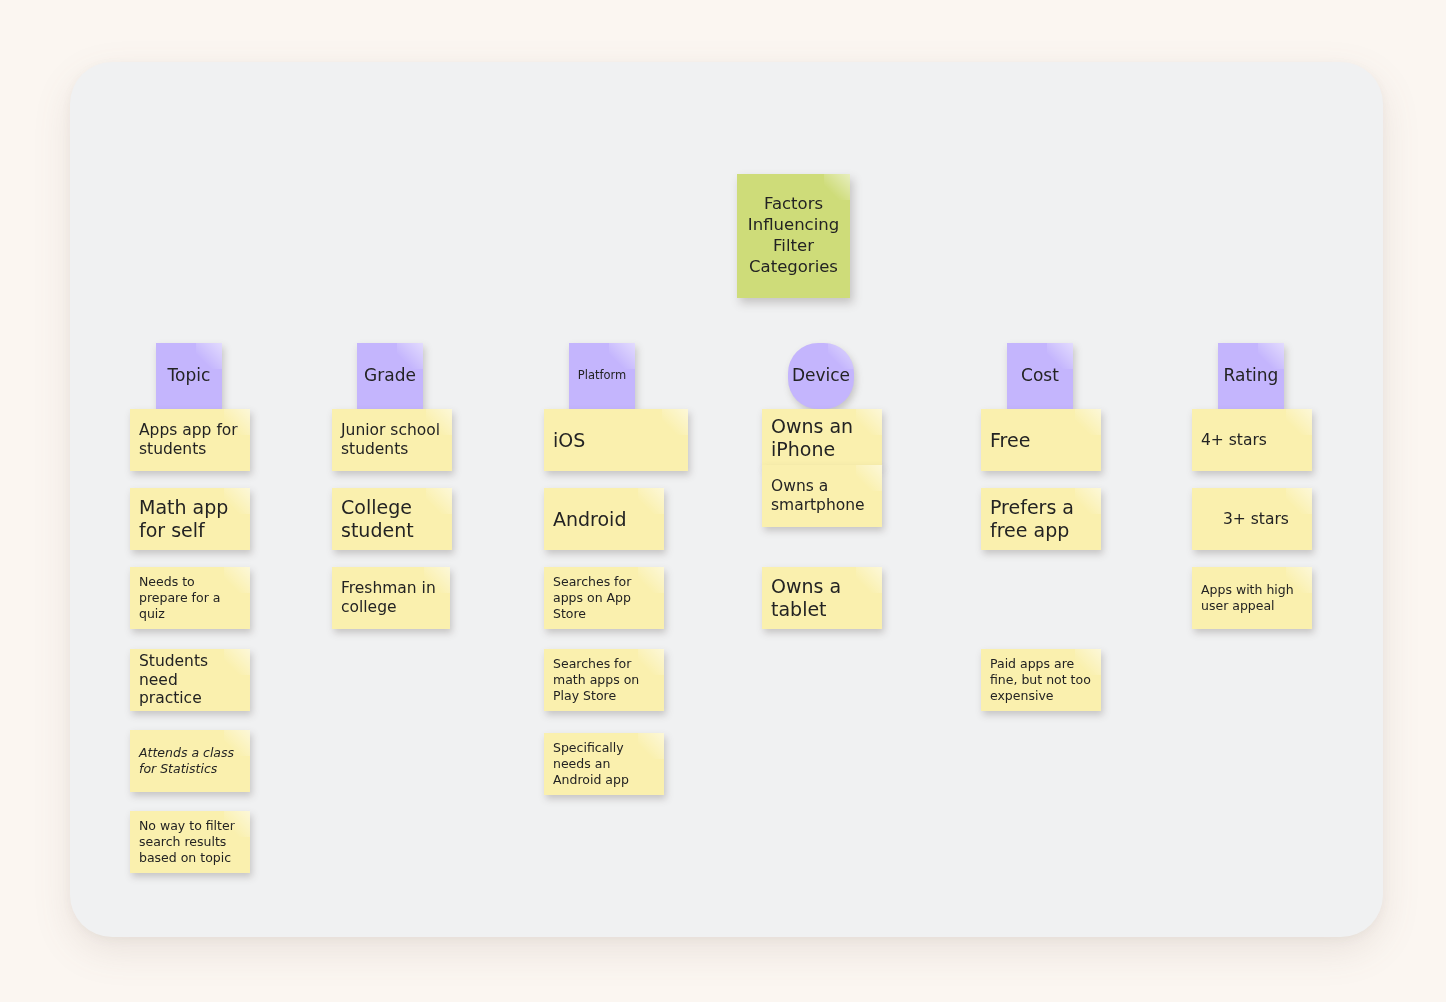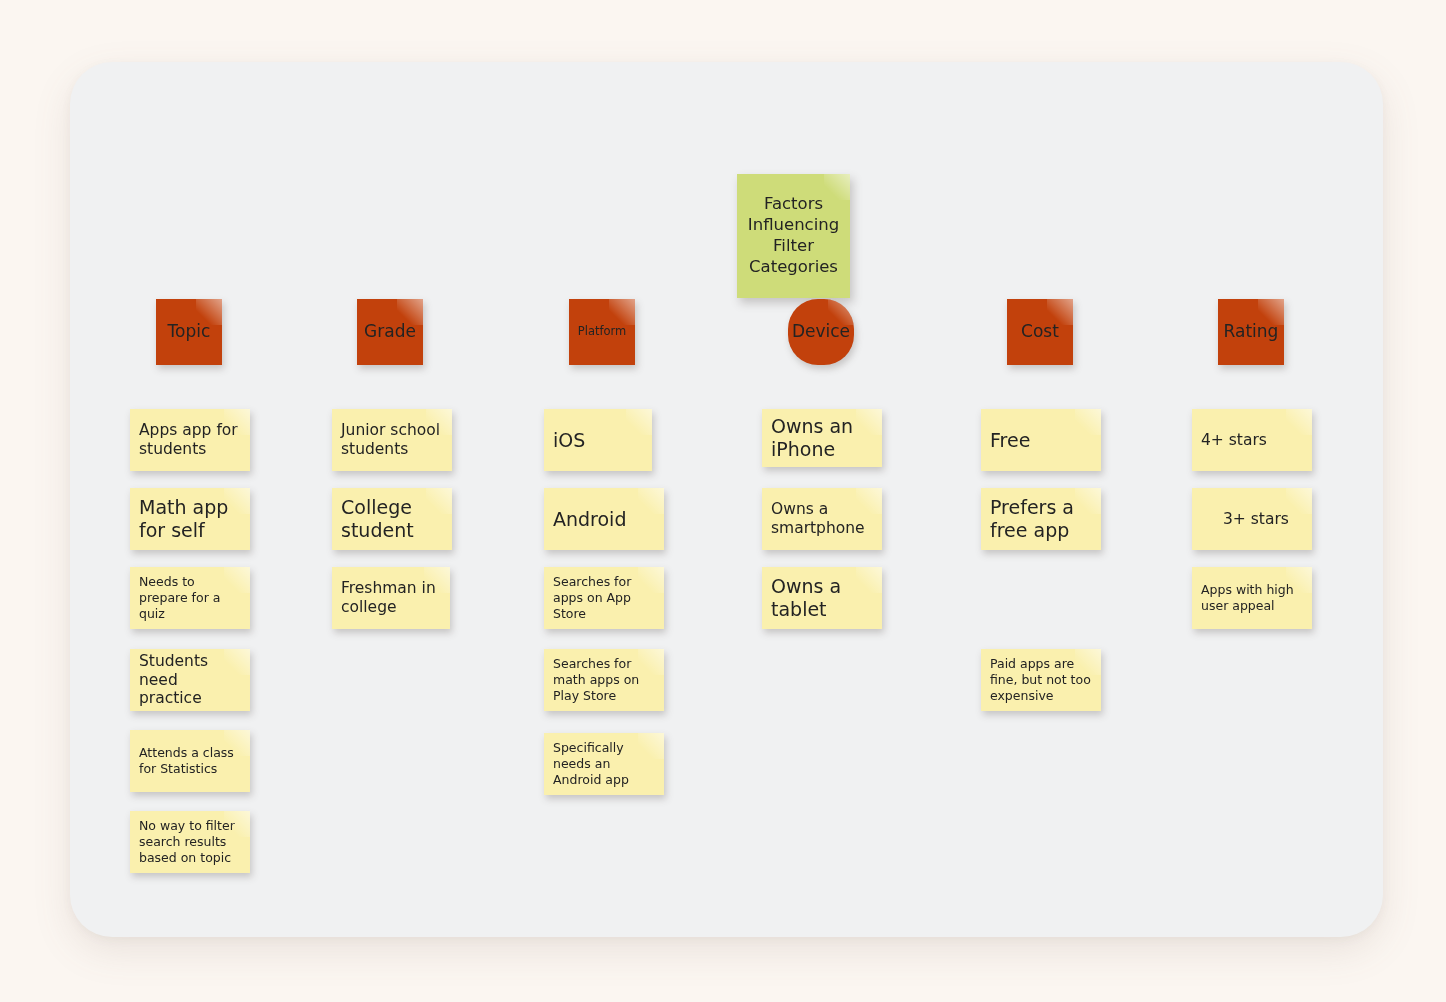--- a/index.html
+++ b/index.html
@@ -64,27 +64,28 @@
     font-size: 16.5px;
     line-height: 1.27;
     padding: 4px 6px;
     box-shadow: 3px 5px 9px rgba(80, 75, 70, 0.27);
   }
 
   
   .header-note {
     width: 66px;
     height: 66px;
-    background: #c2410c;
+    background: #c4b5fd;
     display: flex;
     align-items: center;
     justify-content: center;
     text-align: center;
     font-size: 17px;
     padding: 2px 3px;
+    margin-top: 44px;
   }
   .header-note.small-type { font-size: 11.5px; }
 
   
   .idea-note {
     background: #faf0ae;
     display: flex;
     align-items: center;
     padding: 5px 8px 5px 9px;
     font-size: 12.5px;
@@ -99,38 +100,38 @@
 
 <div id="board-canvas">
 
   <div class="note" id="title-note">Factors Influencing Filter Categories</div>
 
   <div class="note header-note" style="left:86px; top:237px;">Topic</div>
   <div class="note idea-note t-md" style="left:60px; top:347px; width:120px; height:62px;">Apps app for students</div>
   <div class="note idea-note t-lg" style="left:60px; top:426px; width:120px; height:62px;">Math app for self</div>
   <div class="note idea-note t-sm" style="left:60px; top:505px; width:120px; height:62px;">Needs to prepare for a quiz</div>
   <div class="note idea-note t-md" style="left:60px; top:587px; width:120px; height:62px;">Students need practice</div>
-  <div class="note idea-note t-sm" style="left:60px; top:668px; width:120px; height:62px;">Attends a class for Statistics</div>
+  <div class="note idea-note t-sm" style="left:60px; top:668px; width:120px; height:62px;font-style:italic;">Attends a class for Statistics</div>
   <div class="note idea-note t-sm" style="left:60px; top:749px; width:120px; height:62px;">No way to filter search results based on topic</div>
 
   <div class="note header-note" style="left:287px; top:237px;">Grade</div>
   <div class="note idea-note t-md" style="left:262px; top:347px; width:120px; height:62px;">Junior school students</div>
   <div class="note idea-note t-lg" style="left:262px; top:426px; width:120px; height:62px;">College student</div>
   <div class="note idea-note t-md" style="left:262px; top:505px; width:118px; height:62px;">Freshman in college</div>
 
   <div class="note header-note small-type" style="left:499px; top:237px;">Platform</div>
-  <div class="note idea-note t-lg" style="left:474px; top:347px; width:108px; height:62px;">iOS</div>
+  <div class="note idea-note t-lg" style="left:474px; top:347px; width:144px; height:62px;">iOS</div>
   <div class="note idea-note t-lg" style="left:474px; top:426px; width:120px; height:62px;">Android</div>
   <div class="note idea-note t-sm" style="left:474px; top:587px; width:120px; height:62px;">Searches for math apps on Play Store</div>
   <div class="note idea-note t-sm" style="left:474px; top:505px; width:120px; height:62px;">Searches for apps on App Store</div>
   <div class="note idea-note t-sm" style="left:474px; top:671px; width:120px; height:62px;">Specifically needs an Android app</div>
 
   <div class="note header-note" style="left:718px; top:237px;border-radius:30px;">Device</div>
   <div class="note idea-note t-lg" style="left:692px; top:347px; width:120px; height:58px;">Owns an iPhone</div>
-  <div class="note idea-note t-md" style="left:692px; top:426px; width:120px; height:62px;">Owns a smartphone</div>
+  <div class="note idea-note t-md" style="left:692px; top:403px; width:120px; height:62px;">Owns a smartphone</div>
   <div class="note idea-note t-lg" style="left:692px; top:505px; width:120px; height:62px;">Owns a tablet</div>
 
   <div class="note header-note" style="left:937px; top:237px;">Cost</div>
   <div class="note idea-note t-lg" style="left:911px; top:347px; width:120px; height:62px;">Free</div>
   <div class="note idea-note t-lg" style="left:911px; top:426px; width:120px; height:62px;">Prefers a free app</div>
   <div class="note idea-note t-sm" style="left:911px; top:587px; width:120px; height:62px;">Paid apps are fine, but not too expensive</div>
 
   <div class="note header-note" style="left:1148px; top:237px;">Rating</div>
   <div class="note idea-note t-md" style="left:1122px; top:347px; width:120px; height:62px;">4+ stars</div>
   <div class="note idea-note t-md" style="left:1122px; top:426px; width:120px; height:62px;padding-left:31px;">3+ stars</div>

